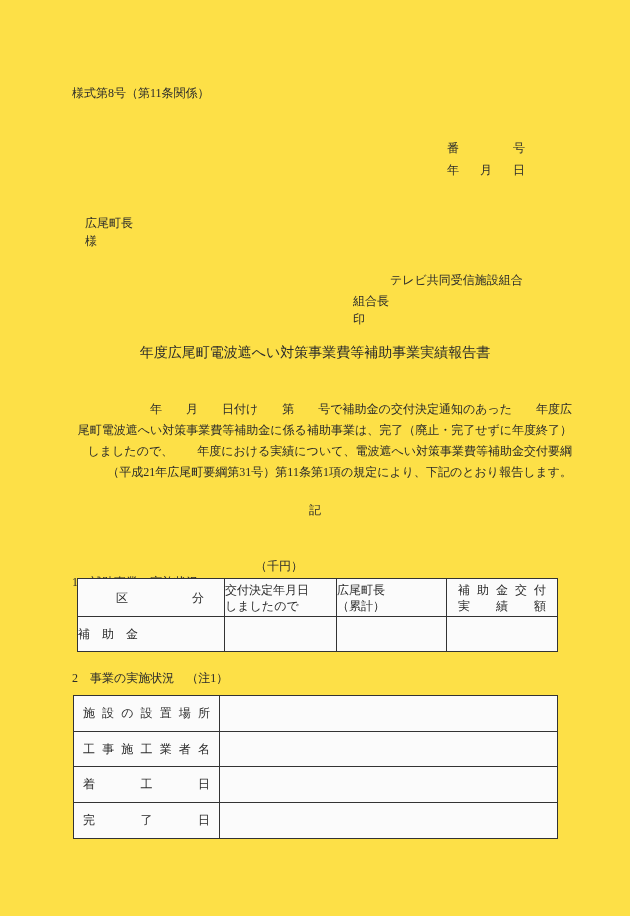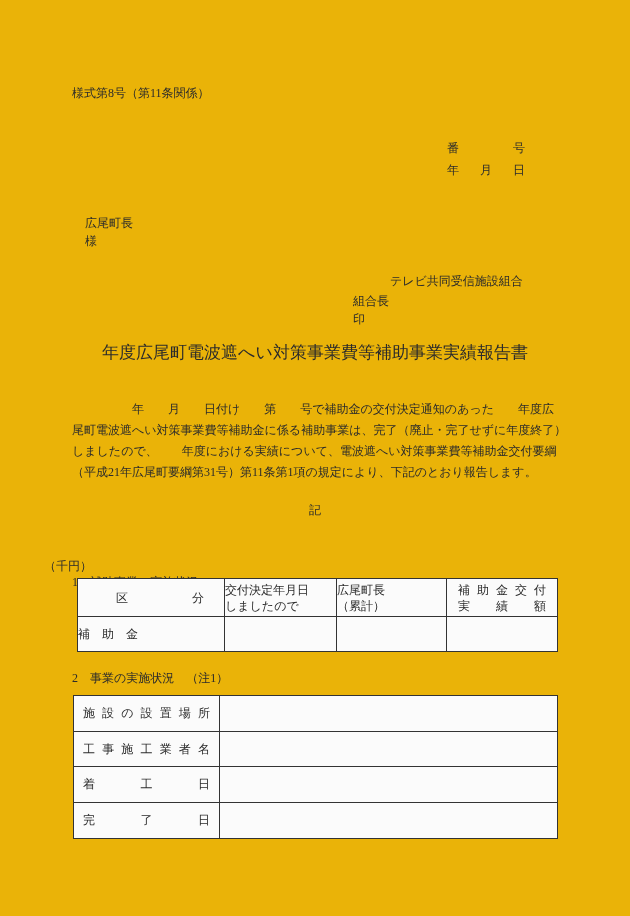--- a/index.html
+++ b/index.html
@@ -4,50 +4,50 @@
 <style>
   html,body{margin:0;padding:0;}
   body{
     background:#e8e8e8;
     font-family:"Liberation Serif","DejaVu Serif",serif;
   }
   .page{
     position:relative;
     width:630px;height:916px;
     margin:0 auto;
-    background:#eab308;
+    background:#fde047;
     color:#2b2b2b;
     font-size:12px;
     line-height:18px;
     overflow:hidden;
   }
   .abs{position:absolute;}
-  .pre{white-space:pre;}
+  .pre{white-space:pre;text-align:right;}
 
   
   .ref-block{left:447px;top:137px;width:78px;line-height:22px;}
   .ref-line{display:flex;justify-content:space-between;}
 
   
   .addressee{left:85px;top:214px;width:162px;display:flex;justify-content:space-between;flex-direction:column;}
 
   
-  .sender-org{left:390px;top:272px;}
+  .sender-org{left:390px;top:272px;font-family:Liberation Mono, monospace;}
   .sender-line{left:353px;top:292px;width:192px;display:flex;justify-content:space-between;flex-direction:column;}
 
   
-  .doc-title{left:0;top:344px;width:630px;text-align:center;font-size:17px;}
+  .doc-title{left:0;top:344px;width:630px;text-align:center;font-size:14px;}
 
   
   .body-text{left:72px;top:399px;width:500px;line-height:21px;}
 
   .ki-mark{left:0;top:501px;width:630px;text-align:center;}
 
   .s1-heading{left:72px;top:537px;margin-top:36px;}
-  .unit-label{left:0;top:557px;width:558px;text-align:left;padding-left:44px;}
+  .unit-label{left:0;top:557px;width:558px;text-align:center;}
   .s2-heading{left:72px;top:669px;}
 
   
   .tbl{display:grid;border:1px solid #333;background:#fbfbfb;}
   .t1{left:77px;top:578px;grid-template-columns:147px 112px 110px 110px;grid-template-rows:38px 34px;}
   .t2{left:73px;top:695px;grid-template-columns:146px 337px;grid-template-rows:35.5px 35.5px 35.5px 35.5px;}
   .cell{
     display:flex;flex-direction:column;justify-content:center;
     line-height:16px;box-sizing:border-box;
   }

